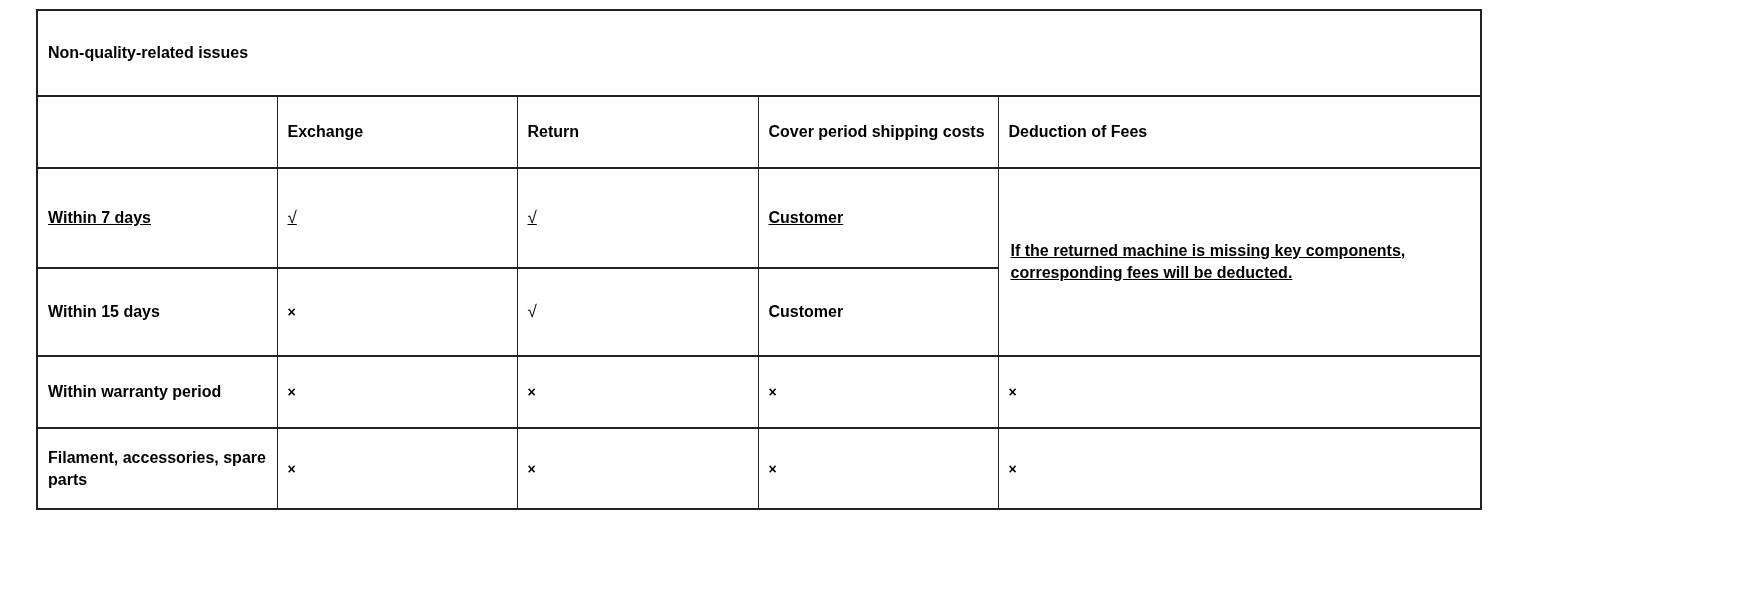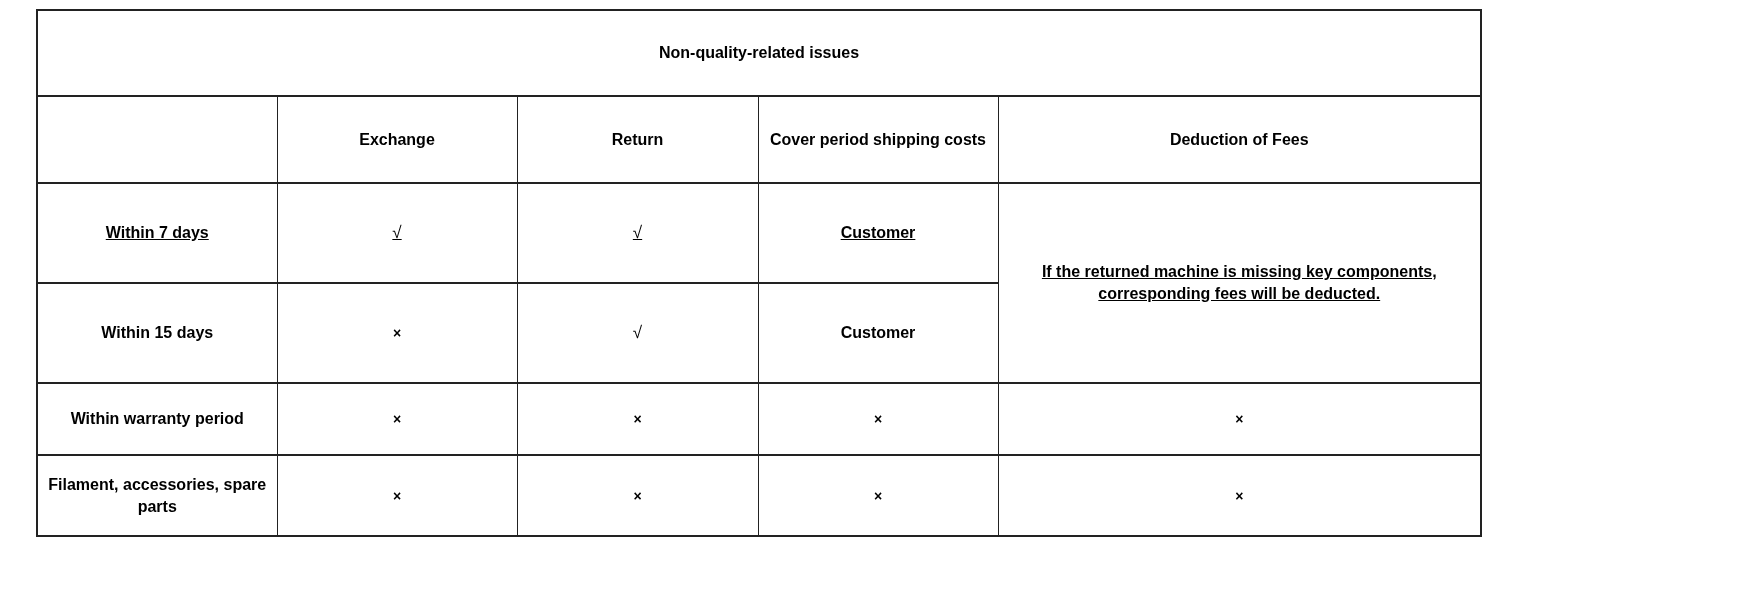--- a/index.html
+++ b/index.html
@@ -25,33 +25,32 @@
   }
   .policy-table, .policy-table td {
     border: 1px solid #222222;
   }
   .policy-table {
     border-width: 2px;
   }
   .policy-table td {
     border-top-width: 2px;
     border-bottom-width: 2px;
-    text-align: center;
     vertical-align: middle;
     font-size: 16px;
     font-weight: bold;
     line-height: 22px;
     padding: 4px 10px;
     overflow: hidden;
     border-radius: 27px;
   }
   tr.r-title  { height: 86px; }
-  tr.r-header { height: 87px; }
+  tr.r-header { height: 72px; }
   tr.r-data1  { height: 100px; text-decoration: underline; }
-  tr.r-data2  { height: 100px; }
+  tr.r-data2  { height: 88px; }
   tr.r-data3  { height: 72px; }
   tr.r-data4  { height: 81px; margin-left: 32px; }
   td.note-cell {
     padding: 4px 12px;
   }
   td.check {
     font-weight: 400;
     font-size: 17px;
   }
   td.cross {

